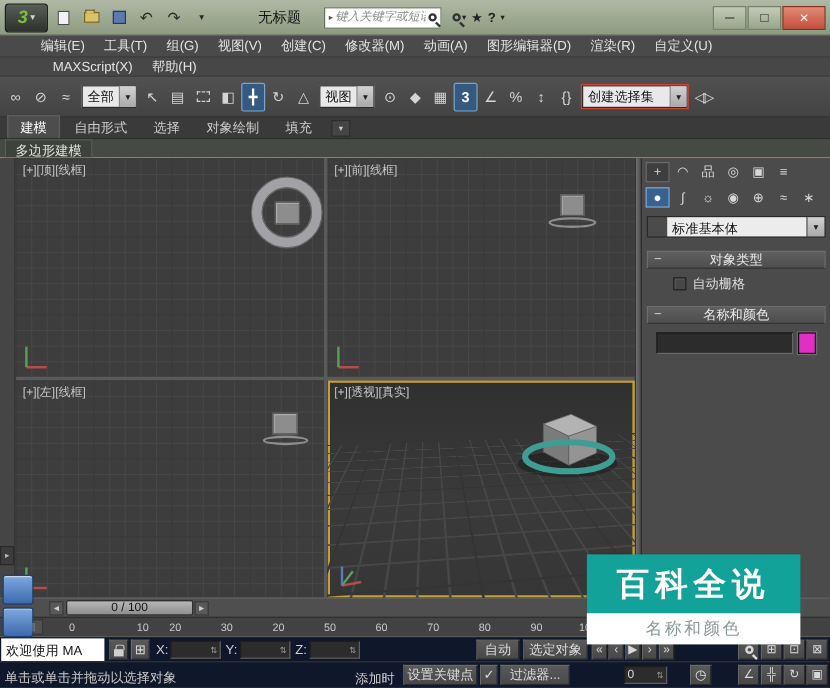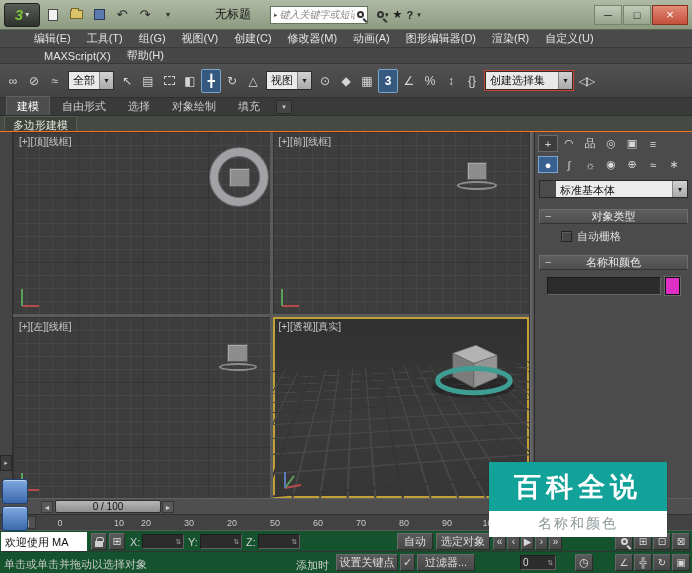--- a/index.html
+++ b/index.html
@@ -125,21 +125,21 @@
               color:#cfcfcf; font-size:7px; display:flex; align-items:center; justify-content:center; }
   .tl-handle { position:absolute; left:55px; top:1px; width:106px; height:13px; border:1px solid #2f2f2f; border-radius:2px;
                background:linear-gradient(#b7b7b7,#8e8e8e); color:#141414; font-size:10px;
                display:flex; align-items:center; justify-content:center; }
   .trackbar { height:16px; background:#424242; border-top:1px solid #2f2f2f; position:relative; color:#c9c9c9; font-size:9px; }
   .tick { position:absolute; top:3px; transform:translateX(-50%); }
   .tb-btn { position:absolute; left:14px; top:1px; width:22px; height:13px; background:#515151; border:1px solid #353535;
             color:#ccc; font-size:9px; display:flex; align-items:center; justify-content:center; }
 
   
-  .status { position:relative; background:#14532d; }
+  .status { position:relative; background:#0f172a; }
   .status.row1 { height:21px; border-top:1px solid #585858; }
   .status.row2 { height:22px; border-top:1px solid #333; }
   .listener { position:absolute; left:1px; top:1px; width:86px; height:19px; background:#ffffff; color:#111;
               padding:3px 4px; white-space:nowrap; overflow:hidden; }
   .sbtn { position:absolute; top:2px; height:17px; background:linear-gradient(#595959,#484848);
           border:1px solid #6a6a6a; border-right-color:#2b2b2b; border-bottom-color:#2b2b2b;
           display:flex; align-items:center; justify-content:center; color:#ddd; }
   .slabel { position:absolute; top:5px; color:#cfcfcf; }
   .sfield { position:absolute; top:3px; height:15px; background:#2c2c2c; border:1px solid #1d1d1d;
             border-right-color:#5f5f5f; border-bottom-color:#5f5f5f; color:#ddd; font-size:10px;

